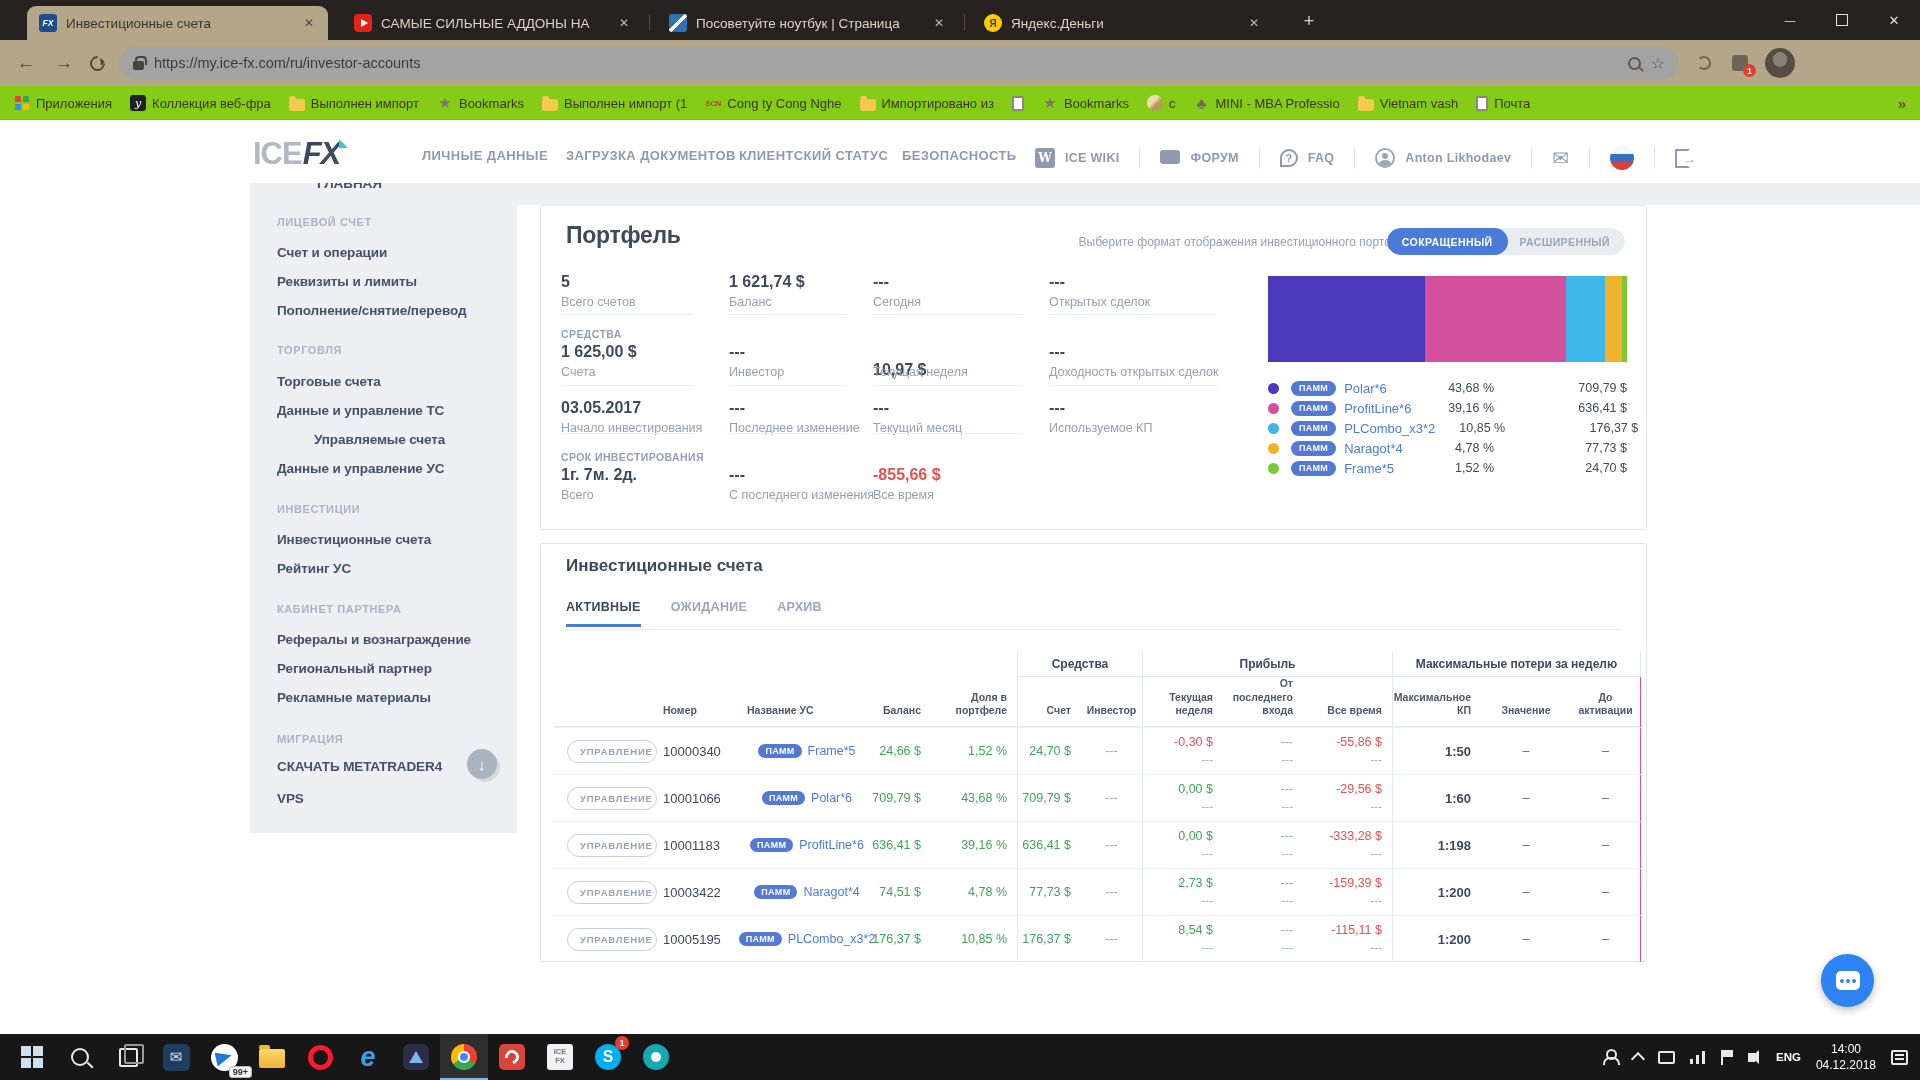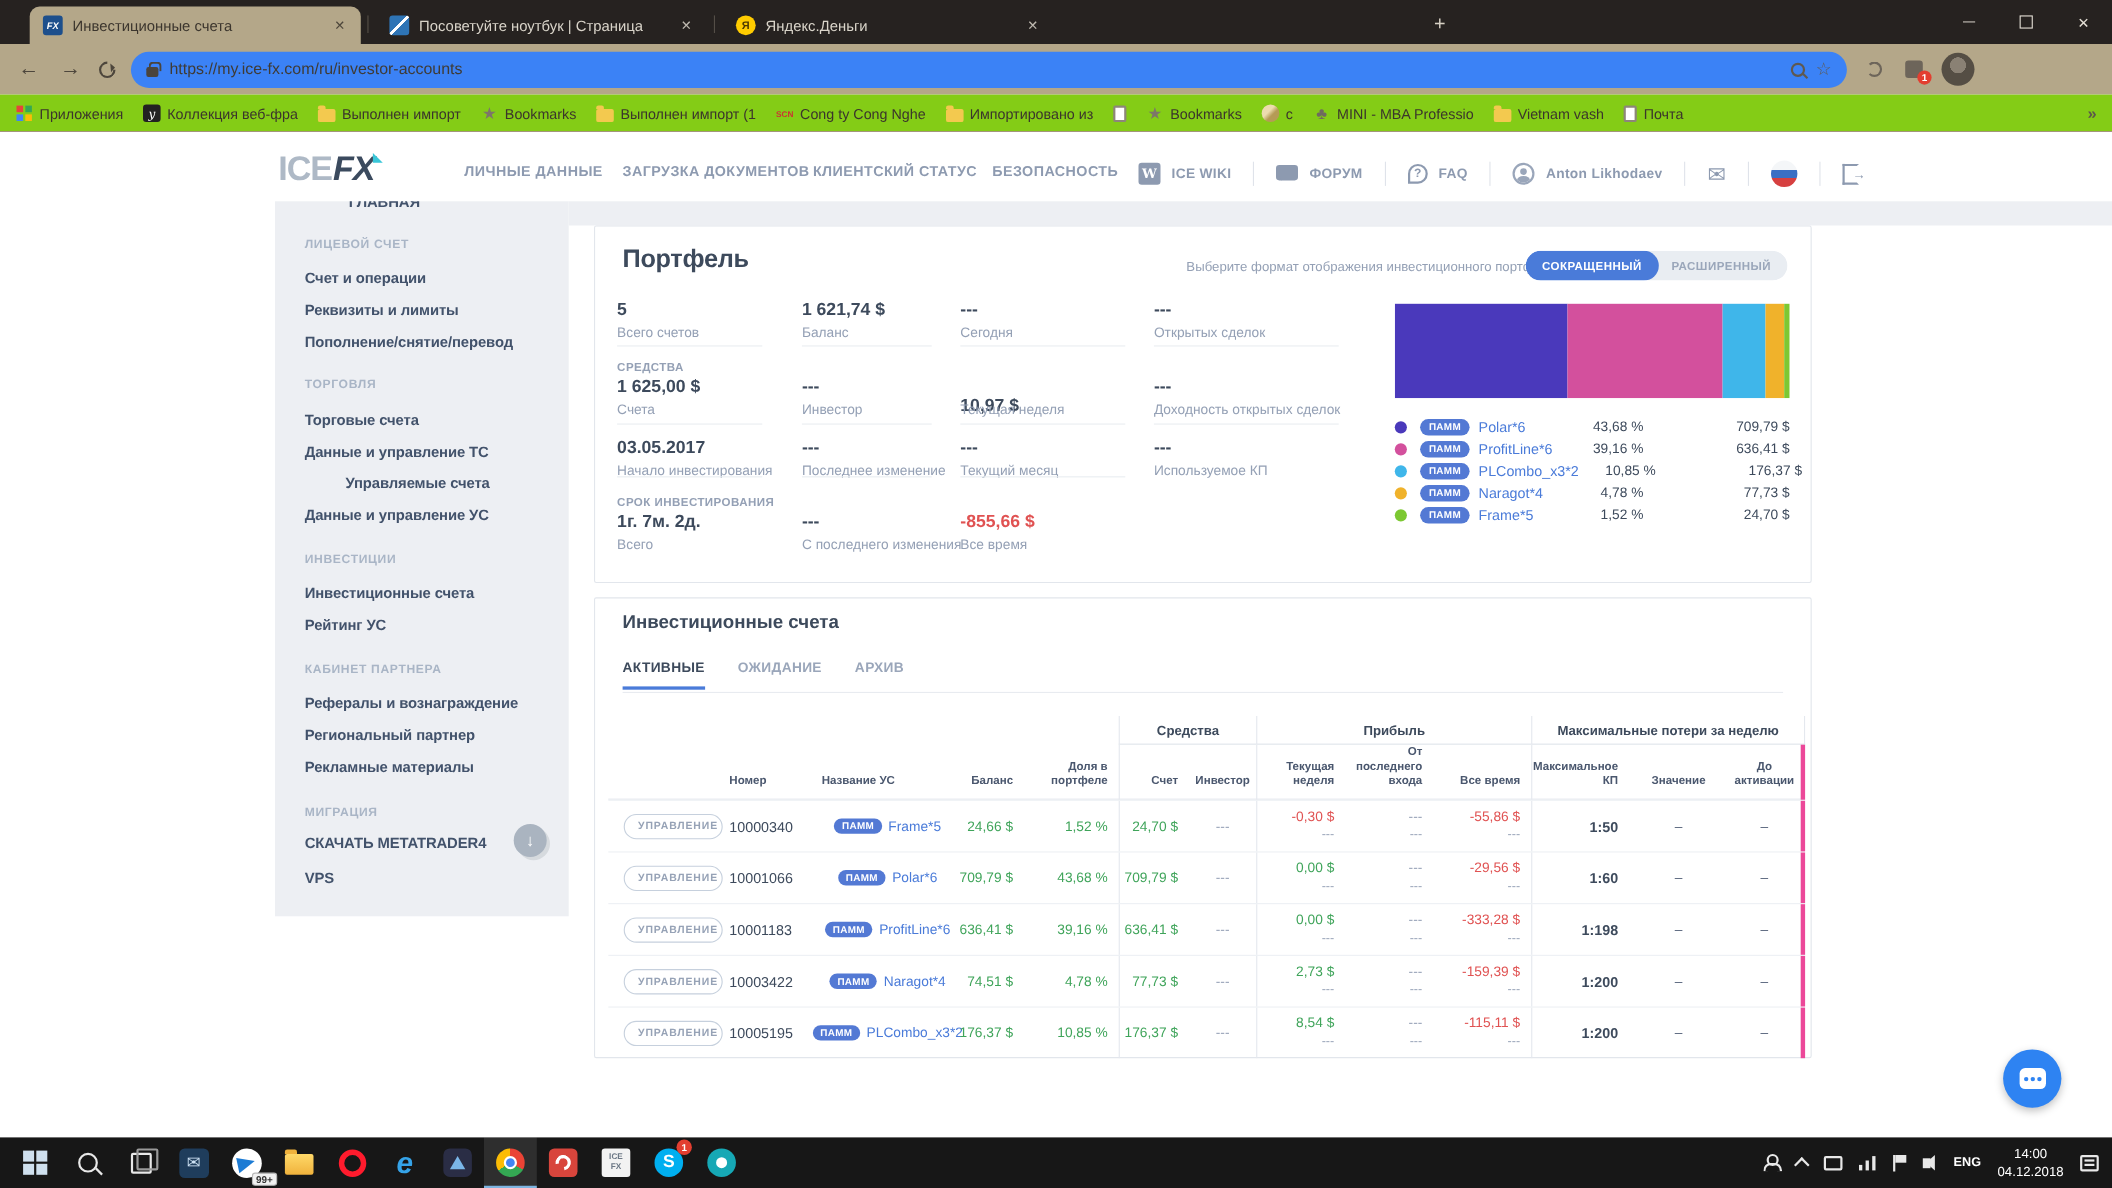--- a/index.html
+++ b/index.html
@@ -30,21 +30,21 @@
   .w-min::before{content:'—';font-size:11px}
   .w-max::before{content:'';width:10px;height:10px;border:1px solid #e6e1d7}
   .w-close::before{content:'✕'}
 
   .toolbar{position:absolute;top:40px;left:0;width:100%;height:46px;background:#b4a789;display:flex;align-items:center;padding:0 14px;gap:14px}
   .navbtn{font-size:19px;color:#4d463c;width:24px;text-align:center}
   .navbtn.back::before{content:'←'}
   .navbtn.fwd::before{content:'→'}
   .reload{width:15px;height:15px;border:2px solid #4d463c;border-radius:50%;border-top-color:transparent;position:relative;transform:rotate(45deg)}
   .reload::after{content:'';position:absolute;top:-5px;right:-2px;border:4px solid transparent;border-bottom-color:#4d463c;transform:rotate(40deg)}
-  .urlbar{flex:none;width:1560px;height:33px;background:#3b82f6;border-radius:17px;display:flex;align-items:center;padding:0 14px;gap:10px}
+  .urlbar{flex:none;width:1560px;height:33px;background:#a3a3a3;border-radius:17px;display:flex;align-items:center;padding:0 14px;gap:10px}
   .lock{width:11px;height:9px;background:#4a443c;border-radius:2px;position:relative;margin-top:4px;flex:none}
   .lock::before{content:'';position:absolute;left:1.5px;top:-5px;width:8px;height:7px;border:2px solid #4a443c;border-bottom:none;border-radius:4px 4px 0 0}
   .url{font-size:14.5px;color:#3f3b35;flex:1;white-space:nowrap;overflow:hidden}
   .zoomic{width:13px;height:13px;border:2px solid #5f5950;border-radius:50%;position:relative;flex:none}
   .zoomic::after{content:'';position:absolute;width:2px;height:6px;background:#5f5950;right:-3px;bottom:-4px;transform:rotate(-45deg)}
   .staric{color:#5f5950;font-size:16px;flex:none}
   .staric::before{content:'☆'}
   .extic{width:22px;height:22px;position:relative;flex:none;display:flex;align-items:center;justify-content:center}
   .extic .sync{width:14px;height:14px;border:2px solid #6d655a;border-radius:50%;border-left-color:transparent}
   .extic .blk{width:16px;height:16px;background:#6d655a;border-radius:3px}
@@ -147,21 +147,21 @@
   .hcell{font-size:10.5px;font-weight:700;color:#4a576e;line-height:1.3;display:flex;flex-direction:column;justify-content:flex-end;padding-bottom:9px}
   .trow.body{height:47px;border-top:1px solid #edf0f4}
   .trow.body:first-of-type{border-top:none}
   .cell{display:flex;flex-direction:column;justify-content:center;font-size:12.5px;color:#3d4a5c}
   .a-l{text-align:left;align-items:flex-start;padding-left:6px}
   .a-r{text-align:right;align-items:flex-end;padding-right:10px}
   .a-c{text-align:center;align-items:center}
   .hcell.a-l{padding-left:6px}
   .hcell.a-r{padding-right:10px}
   .bl{border-left:1px solid #e4e8ee}
-  .br{border-right:4px solid #ec4899}
+  .br{border-right:1px solid #ec4899}
   .managebtn{border:1px solid #c6d0dd;border-radius:12px;color:#96a2b6;font-size:9.5px;font-weight:700;letter-spacing:.8px;padding:5px 12px;margin-left:14px;white-space:nowrap}
   .num{font-size:13px}
   .namecell{flex-direction:row;align-items:center;gap:6px;padding-left:2px}
   .pamm.sm{padding:2px 7px}
   .acct-link{color:#4a7bd9;font-size:12.5px;white-space:nowrap}
   .green{color:#3fa45a}
   .redv{color:#e05252}
   .dash{color:#98a4b8}
   .dashv{color:#55627a}
   .twol .v{line-height:1.2}
@@ -229,20 +229,25 @@
 
 <div class="screen">
 
   <div class="tabstrip">
     <div id="tabs">
         <div class="tab active">
           <span class="fav fav-icefx"></span>
           <span class="tab-title">Инвестиционные счета</span>
           <span class="tab-close"></span>
         </div>
+        <div class="tab">
+          <span class="fav fav-youtube"></span>
+          <span class="tab-title">САМЫЕ СИЛЬНЫЕ АДДОНЫ НА</span>
+          <span class="tab-close"></span>
+        </div>
         <div class="tab sep">
           <span class="fav fav-forum"></span>
           <span class="tab-title">Посоветуйте ноутбук | Страница</span>
           <span class="tab-close"></span>
         </div>
         <div class="tab sep">
           <span class="fav fav-yandex"></span>
           <span class="tab-title">Яндекс.Деньги</span>
           <span class="tab-close"></span>
         </div>

